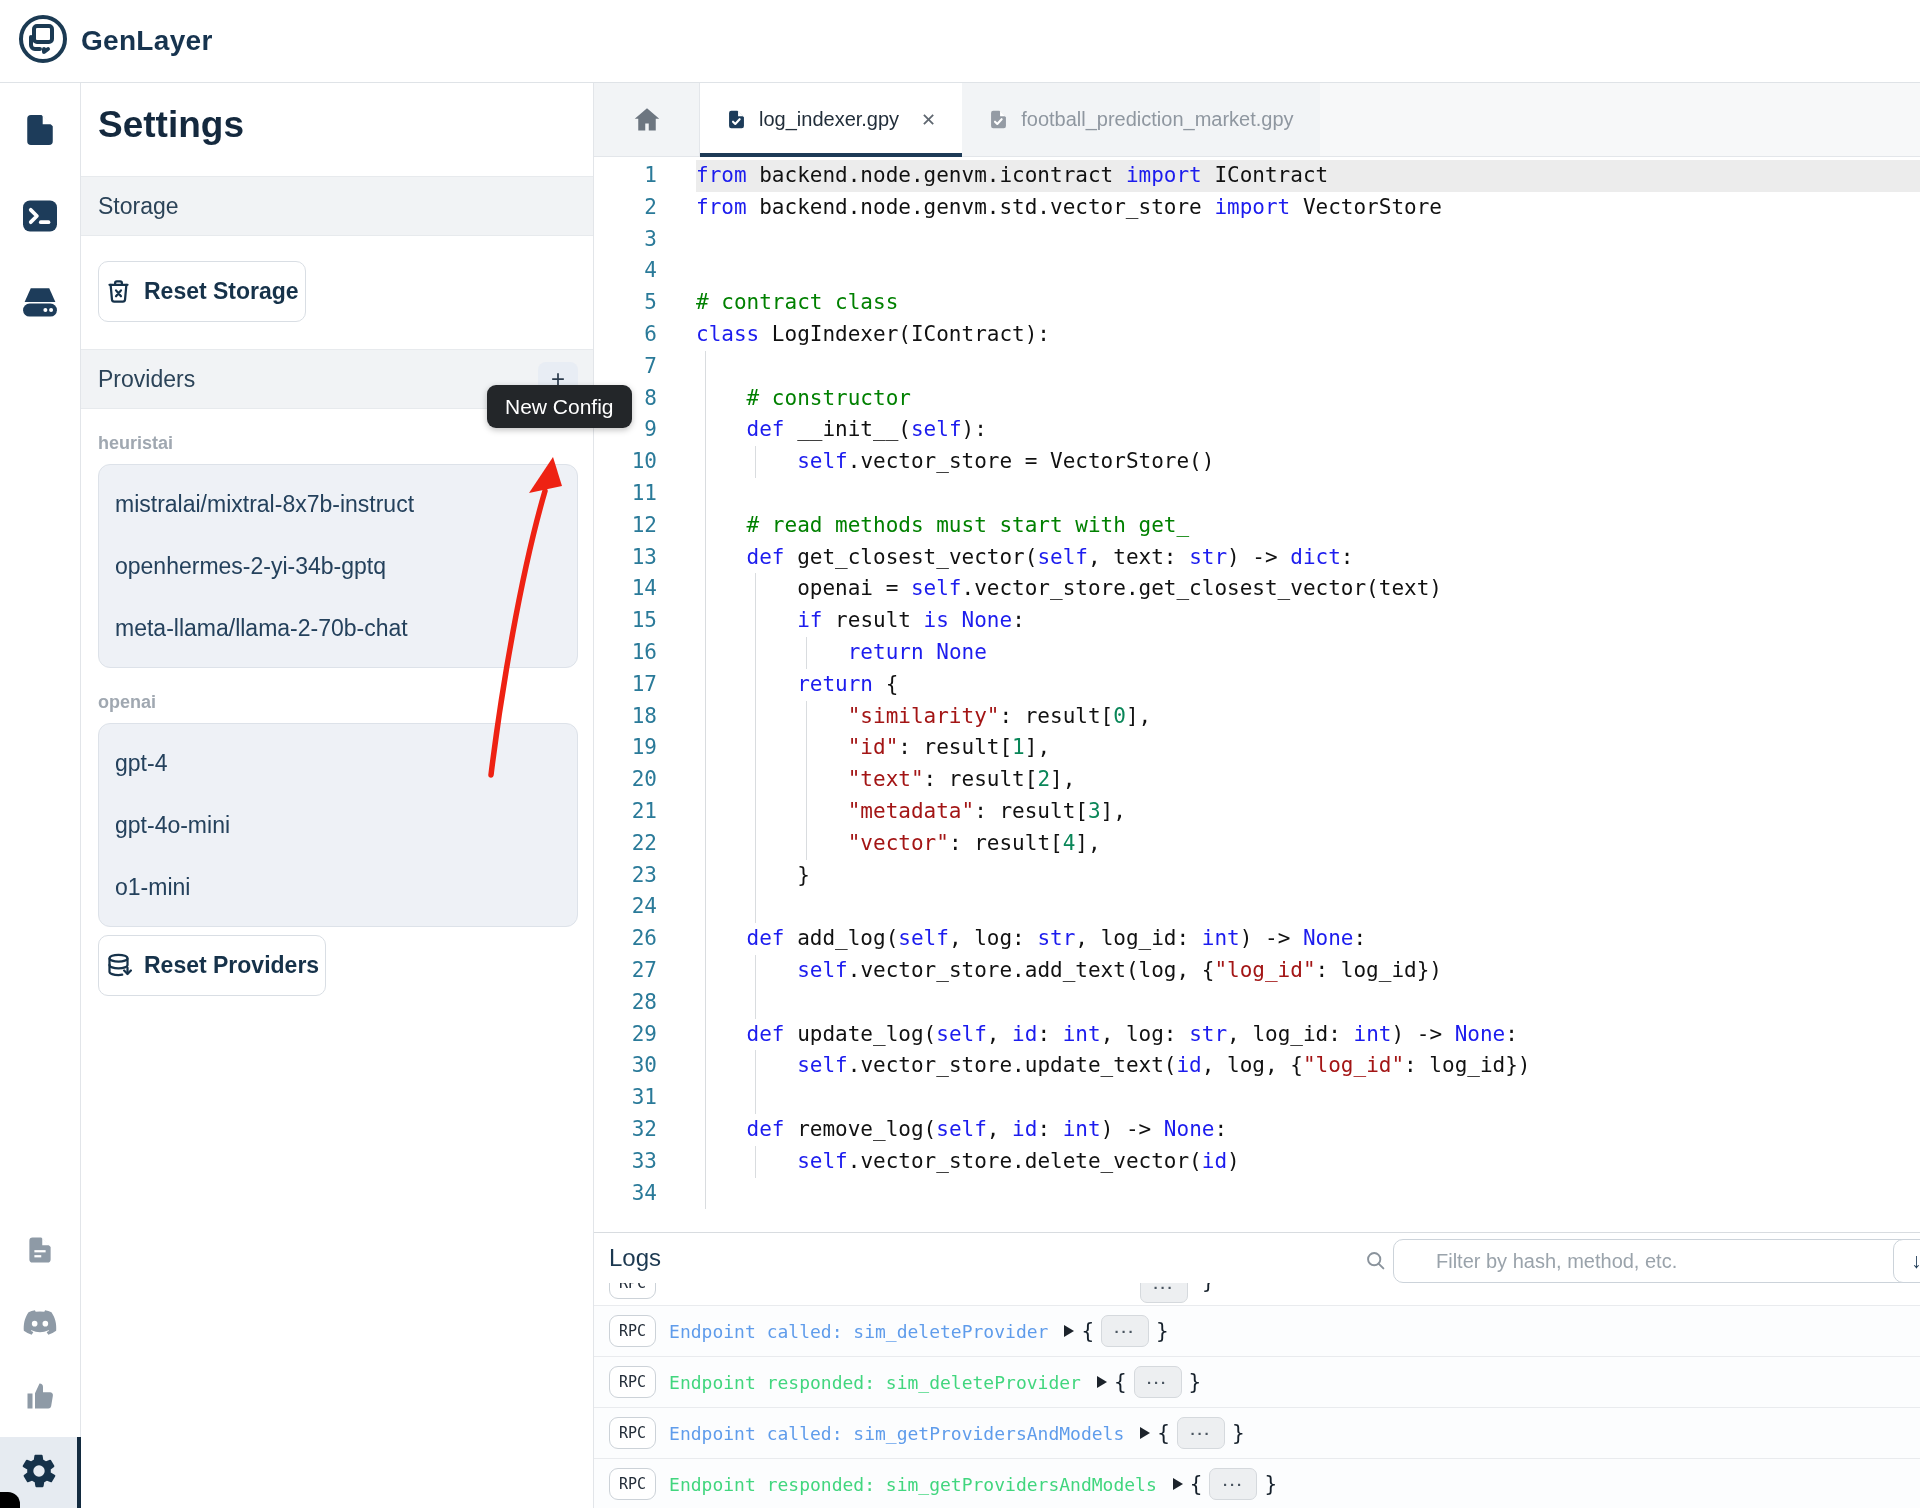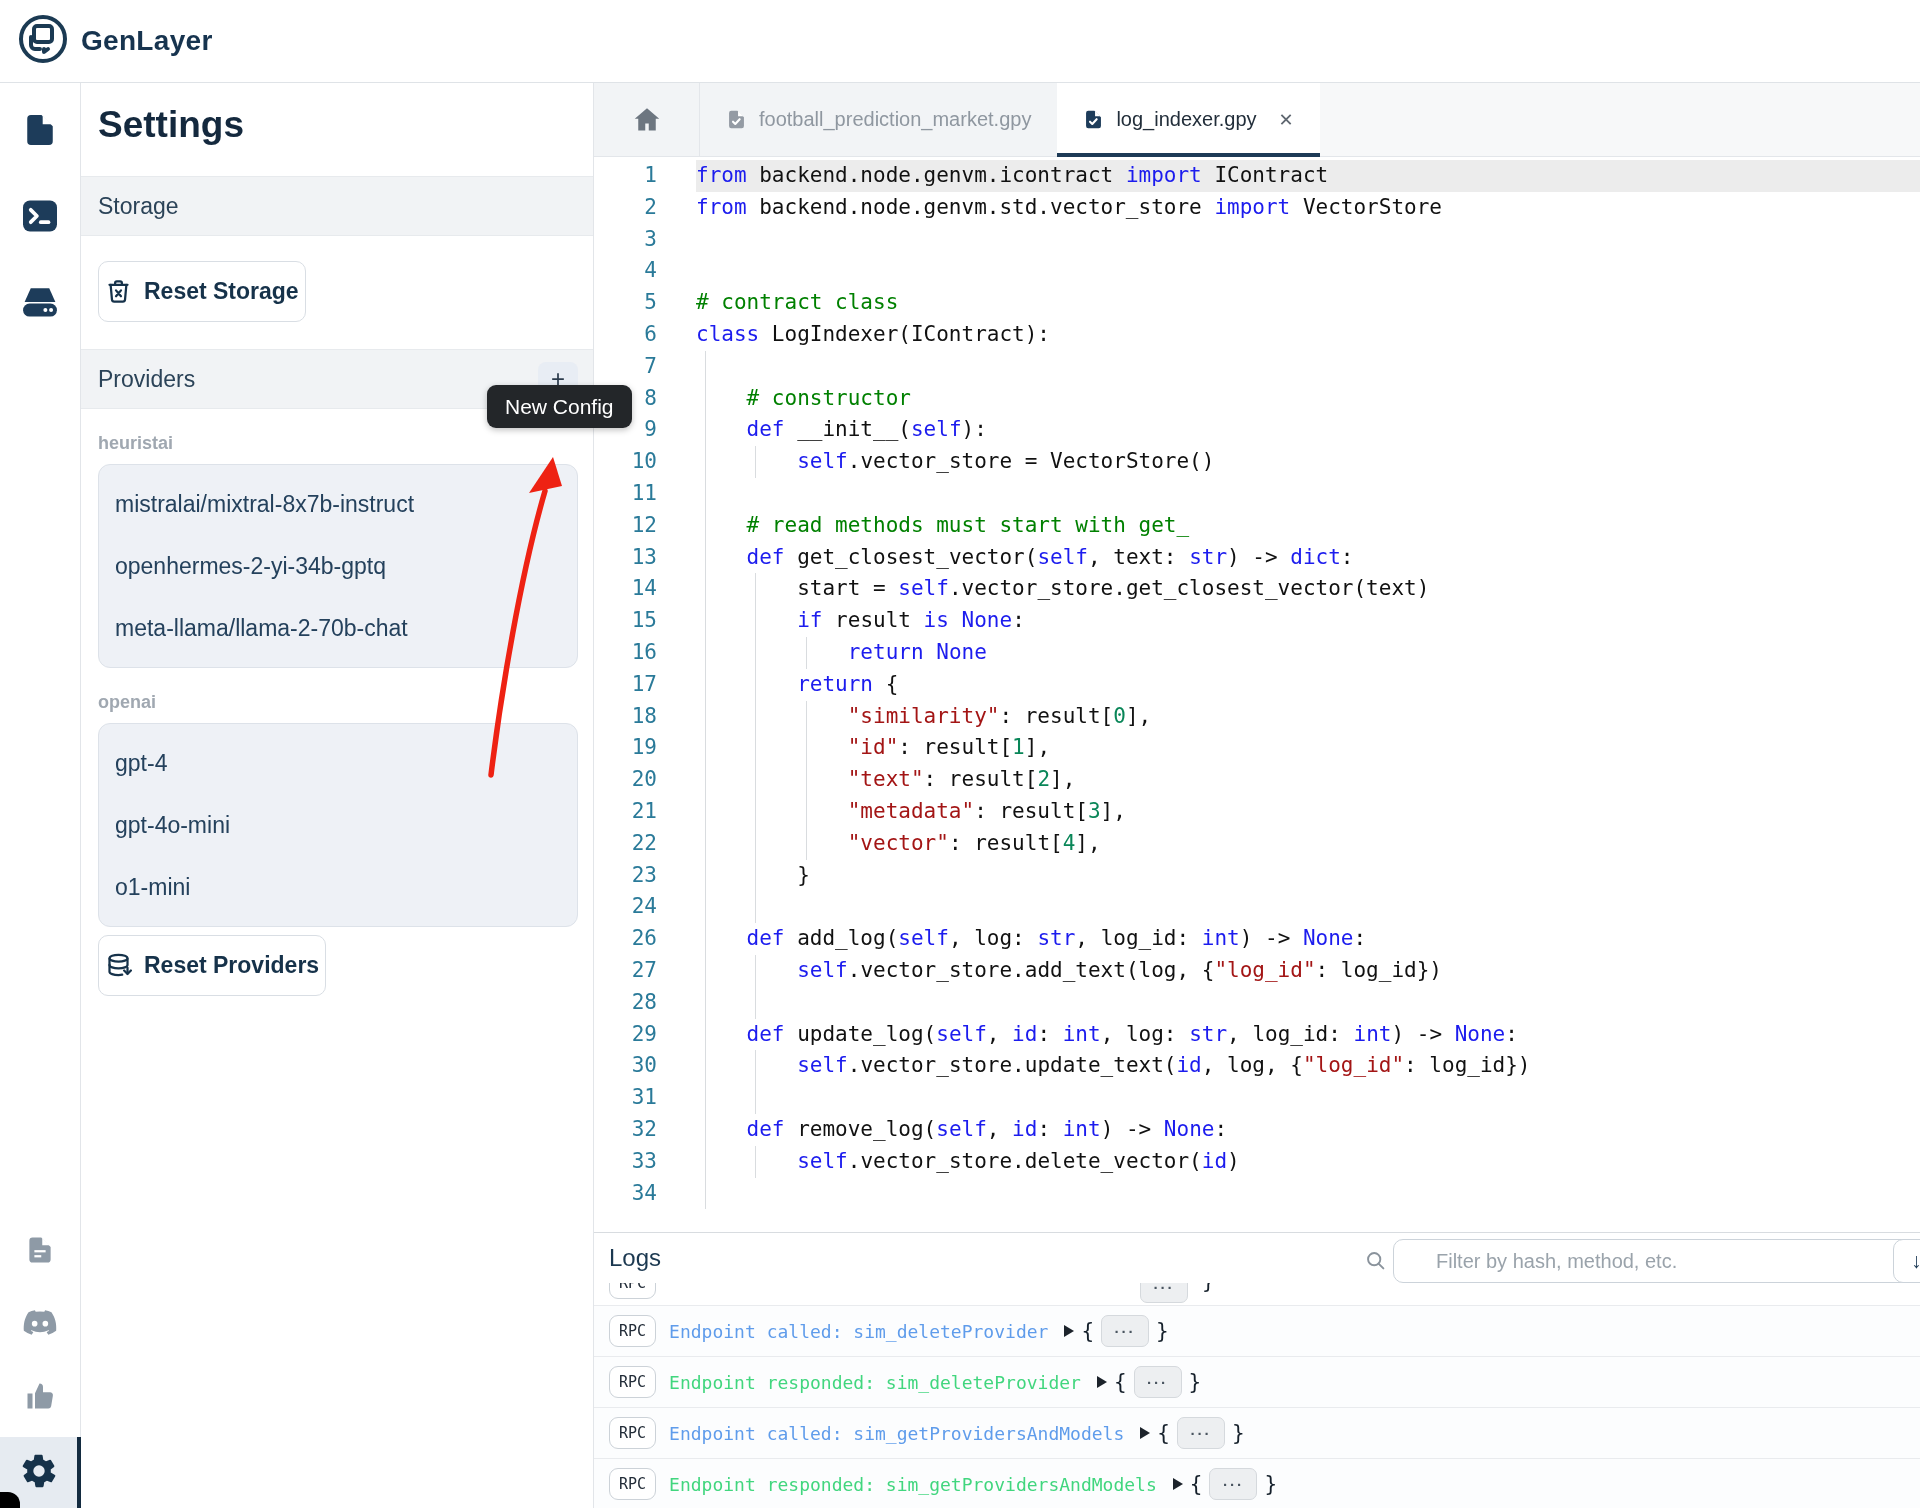--- a/index.html
+++ b/index.html
@@ -220,37 +220,37 @@
     </div>
 
     <div class="right">
 
       <div class="tabbar">
         <div class="home-cell">
           <svg width="28" height="26" viewBox="0 0 24 22">
               <path fill="#6d7680" d="M12 1 1.5 10h3v10h6v-6h3v6h6V10h3z"></path>
             </svg>
         </div>
+        <div class="tab active">
+          <svg width="21" height="23" viewBox="0 0 24 24">
+              <path fill="#1d3c5a" d="M13 2H6a2.5 2.5 0 0 0-2.5 2.5v15A2.5 2.5 0 0 0 6 22h12a2.5 2.5 0 0 0 2.5-2.5V9.5z"></path>
+              <path fill="#fff" d="M13.8 2.4v5.8h6z"></path>
+              <path d="M8 14.5l2.6 2.6 5-5.4" fill="none" stroke="#fff" stroke-width="2.4" stroke-linecap="round" stroke-linejoin="round"></path>
+            </svg>
+          <span class="tlabel">log_indexer.gpy</span>
+          <span class="tab-close">✕</span>
+        </div>
         <div class="tab">
           <svg width="21" height="23" viewBox="0 0 24 24">
               <path fill="#949ba4" d="M13 2H6a2.5 2.5 0 0 0-2.5 2.5v15A2.5 2.5 0 0 0 6 22h12a2.5 2.5 0 0 0 2.5-2.5V9.5z"></path>
               <path fill="#fff" d="M13.8 2.4v5.8h6z"></path>
               <path d="M8 14.5l2.6 2.6 5-5.4" fill="none" stroke="#fff" stroke-width="2.4" stroke-linecap="round" stroke-linejoin="round"></path>
             </svg>
           <span class="tlabel">football_prediction_market.gpy</span>
         </div>
-        <div class="tab active">
-          <svg width="21" height="23" viewBox="0 0 24 24">
-              <path fill="#1d3c5a" d="M13 2H6a2.5 2.5 0 0 0-2.5 2.5v15A2.5 2.5 0 0 0 6 22h12a2.5 2.5 0 0 0 2.5-2.5V9.5z"></path>
-              <path fill="#fff" d="M13.8 2.4v5.8h6z"></path>
-              <path d="M8 14.5l2.6 2.6 5-5.4" fill="none" stroke="#fff" stroke-width="2.4" stroke-linecap="round" stroke-linejoin="round"></path>
-            </svg>
-          <span class="tlabel">log_indexer.gpy</span>
-          <span class="tab-close">✕</span>
-        </div>
         <div class="tab-filler"></div>
       </div>
 
       <div class="code">
           <div class="code-line hl">
             <span class="ln">1</span>
             <span class="lc"><span class="tk-k">from</span><span class="tk-t"> backend.node.genvm.icontract </span><span class="tk-k">import</span><span class="tk-t"> IContract</span></span>
           </div>
           <div class="code-line">
             <span class="ln">2</span>
@@ -295,21 +295,21 @@
           <div class="code-line">
             <span class="ln">12</span>
             <span class="lc"><span class="guide" style="left: 9px;"></span><span class="tk-t">    </span><span class="tk-c"># read methods must start with get_</span></span>
           </div>
           <div class="code-line">
             <span class="ln">13</span>
             <span class="lc"><span class="guide" style="left: 9px;"></span><span class="tk-t">    </span><span class="tk-k">def</span><span class="tk-t"> get_closest_vector(</span><span class="tk-k">self</span><span class="tk-t">, text: </span><span class="tk-k">str</span><span class="tk-t">) -&gt; </span><span class="tk-k">dict</span><span class="tk-t">:</span></span>
           </div>
           <div class="code-line">
             <span class="ln">14</span>
-            <span class="lc"><span class="guide" style="left: 9px;"></span><span class="guide" style="left: 59.4px;"></span><span class="tk-t">        start = </span><span class="tk-k">self</span><span class="tk-t">.vector_store.get_closest_vector(text)</span></span>
+            <span class="lc"><span class="guide" style="left: 9px;"></span><span class="guide" style="left: 59.4px;"></span><span class="tk-t">        openai = </span><span class="tk-k">self</span><span class="tk-t">.vector_store.get_closest_vector(text)</span></span>
           </div>
           <div class="code-line">
             <span class="ln">15</span>
             <span class="lc"><span class="guide" style="left: 9px;"></span><span class="guide" style="left: 59.4px;"></span><span class="tk-t">        </span><span class="tk-k">if</span><span class="tk-t"> result </span><span class="tk-k">is</span><span class="tk-t"> </span><span class="tk-k">None</span><span class="tk-t">:</span></span>
           </div>
           <div class="code-line">
             <span class="ln">16</span>
             <span class="lc"><span class="guide" style="left: 9px;"></span><span class="guide" style="left: 59.4px;"></span><span class="guide" style="left: 109.8px;"></span><span class="tk-t">            </span><span class="tk-k">return</span><span class="tk-t"> </span><span class="tk-k">None</span></span>
           </div>
           <div class="code-line">

